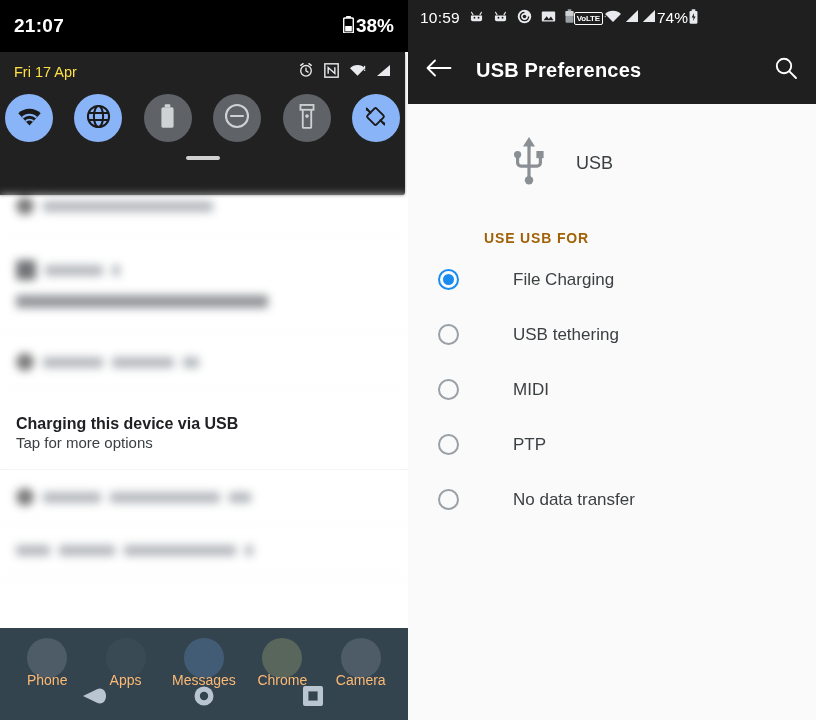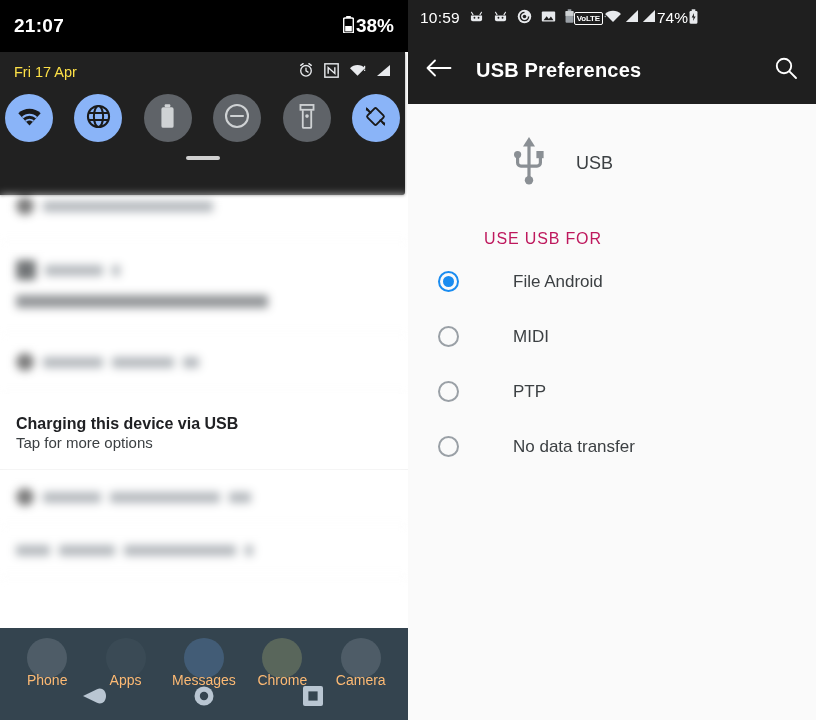--- a/index.html
+++ b/index.html
@@ -132,21 +132,21 @@
     margin-left: 24px; flex: 1; letter-spacing: .2px;
   }
 
   .usb-hero {
     display: flex; align-items: center;
     padding: 32px 0 18px 100px;
   }
   .usb-hero-label { font-size: 18px; color: #3c4043; margin-left: 26px; }
 
   .section-head {
-    color: #be185d; font-size: 16px; font-weight: normal;
+    color: #a16207; font-size: 14px; font-weight: bold;
     letter-spacing: .85px; padding: 22px 0 6px 76px;
   }
   .radio-item {
     display: flex; align-items: center;
     padding: 17px 0 17px 30px;
   }
   .radio {
     width: 21px; height: 21px; border-radius: 50%;
     border: 2px solid #9aa0a6; flex: 0 0 auto;
     display: flex; align-items: center; justify-content: center;
@@ -480,21 +480,25 @@
         </svg>
       </span>
       <span class="usb-hero-label">USB</span>
     </div>
 
     <div class="section-head">USE USB FOR</div>
 
     <div>
       <div class="radio-item">
         <span class="radio checked"></span>
-        <span class="radio-label">File Android</span>
+        <span class="radio-label">File Charging</span>
+      </div>
+      <div class="radio-item">
+        <span class="radio"></span>
+        <span class="radio-label">USB tethering</span>
       </div>
       <div class="radio-item">
         <span class="radio"></span>
         <span class="radio-label">MIDI</span>
       </div>
       <div class="radio-item">
         <span class="radio"></span>
         <span class="radio-label">PTP</span>
       </div>
       <div class="radio-item">

